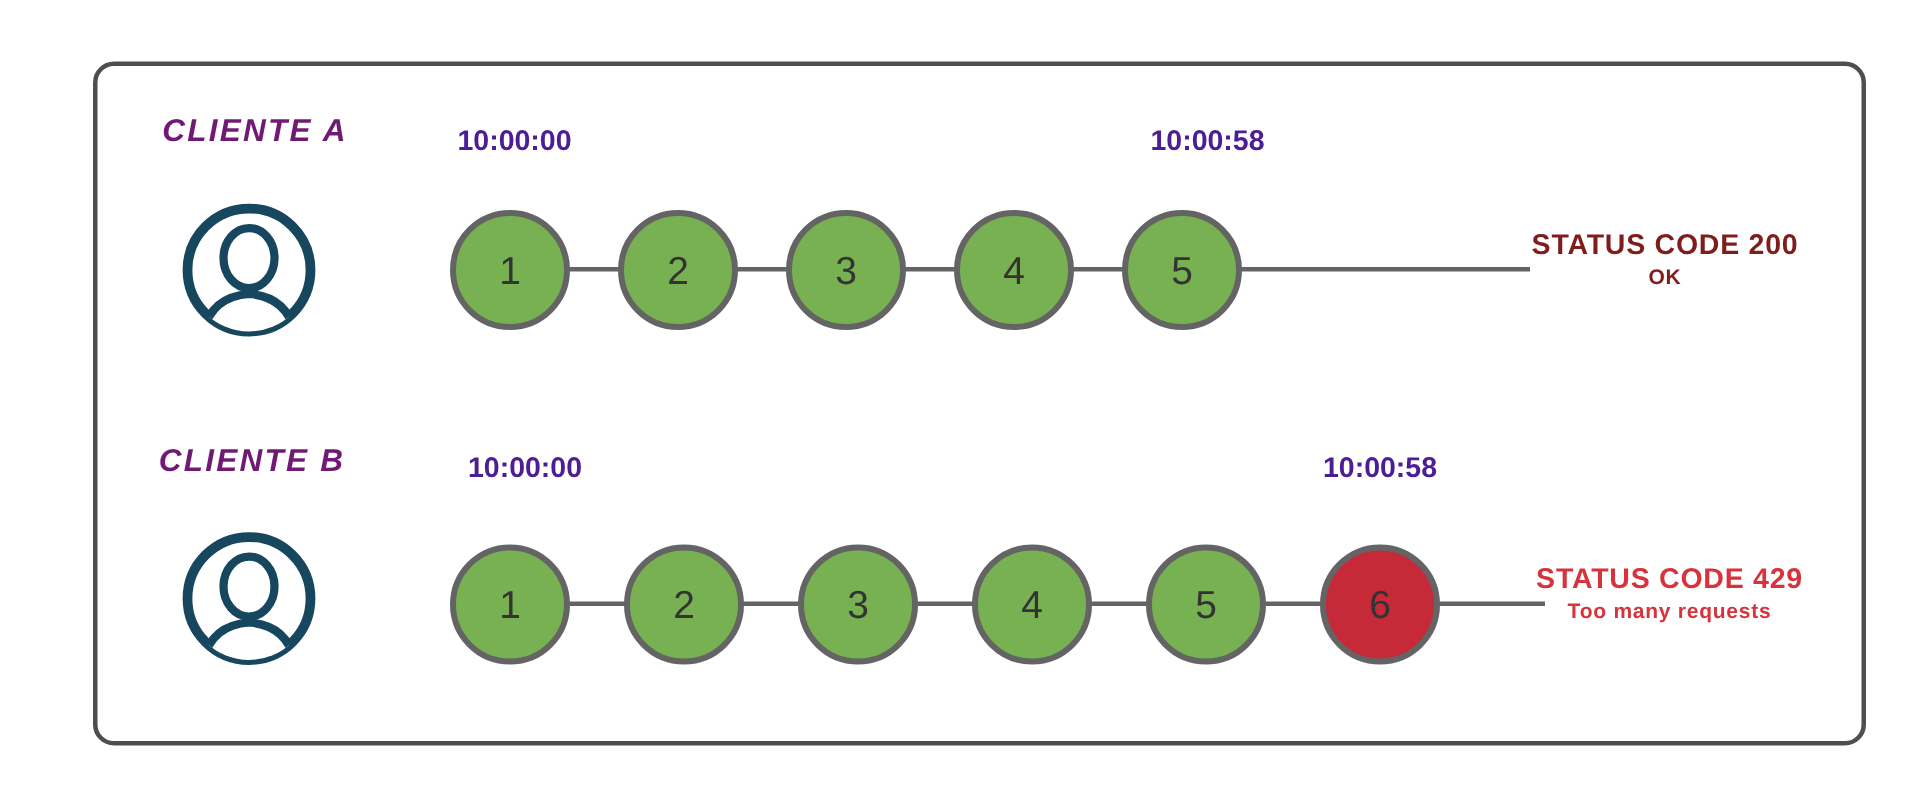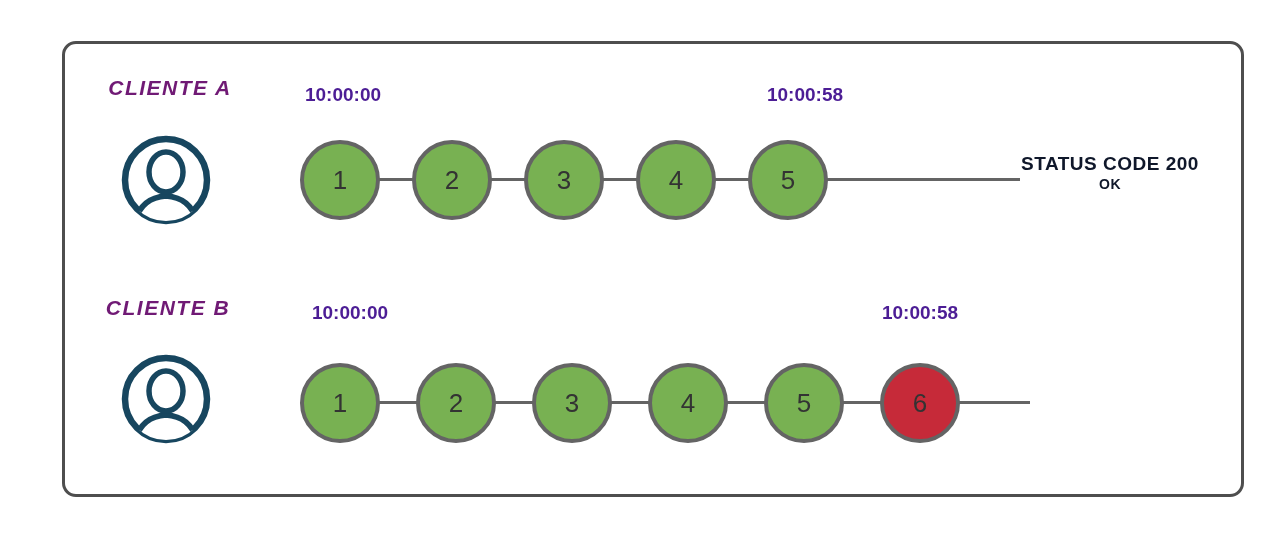--- a/index.html
+++ b/index.html
@@ -69,21 +69,21 @@
     position: absolute;
     width: 190px;
     text-align: center;
     font-weight: 700;
     letter-spacing: 0.5px;
     line-height: 21px;
     white-space: nowrap;
   }
   .status .line1 { font-size: 19px; }
   .status .line2 { font-size: 14px; }
-  .status.ok { color: #0f172a; }
+  .status.ok { color: #7f1d1d; }
   .status.error { color: #d8333c; }
   .person { position: absolute; }
 </style>
 </head>
 <body>
 
 <div class="stage">
 
   <div class="panel"></div>
 
@@ -160,14 +160,18 @@
   <div class="node allowed" style="left:648px; top:363px;">
     <span>4</span>
   </div>
   <div class="node allowed" style="left:764px; top:363px;">
     <span>5</span>
   </div>
   <div class="node blocked" style="left:880px; top:363px;">
     <span>6</span>
   </div>
 
+  <div class="status error" style="left:1018px; top:376px;">
+    <div class="line1">STATUS CODE 429</div>
+    <div class="line2">Too many requests</div>
+  </div>
 
 </div>
 
 </body></html>

